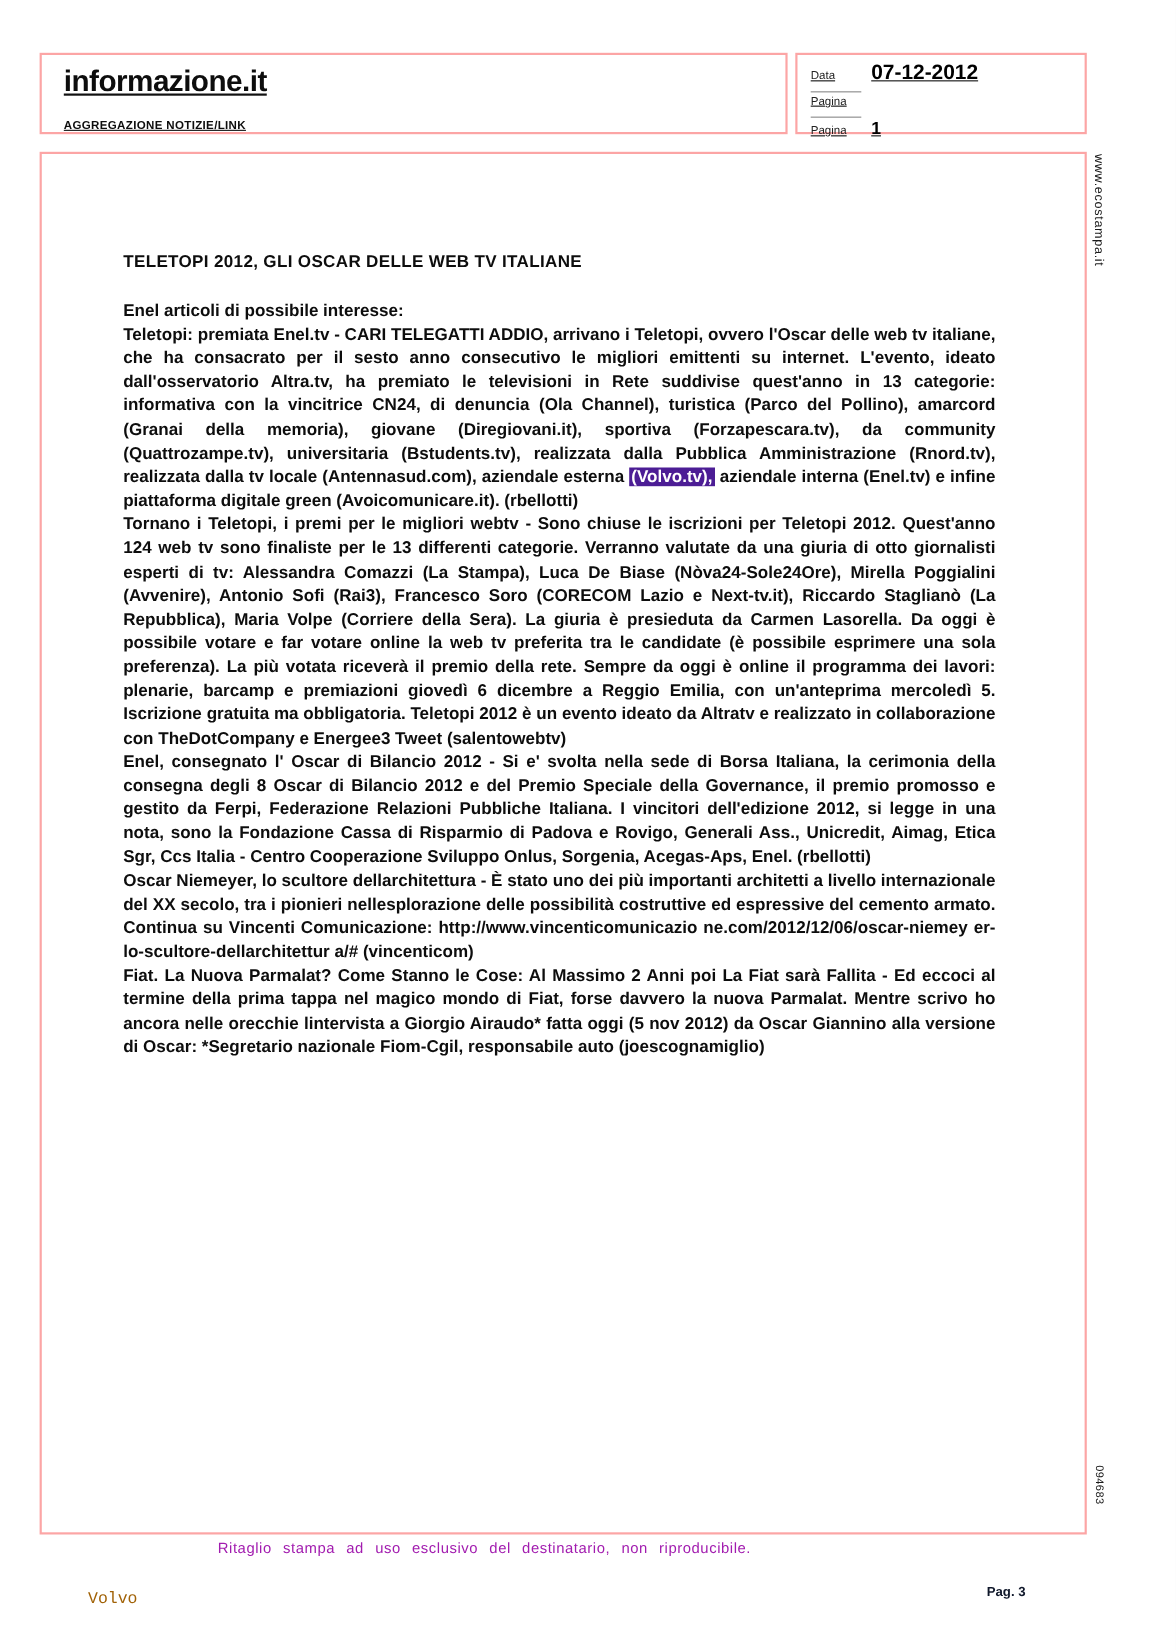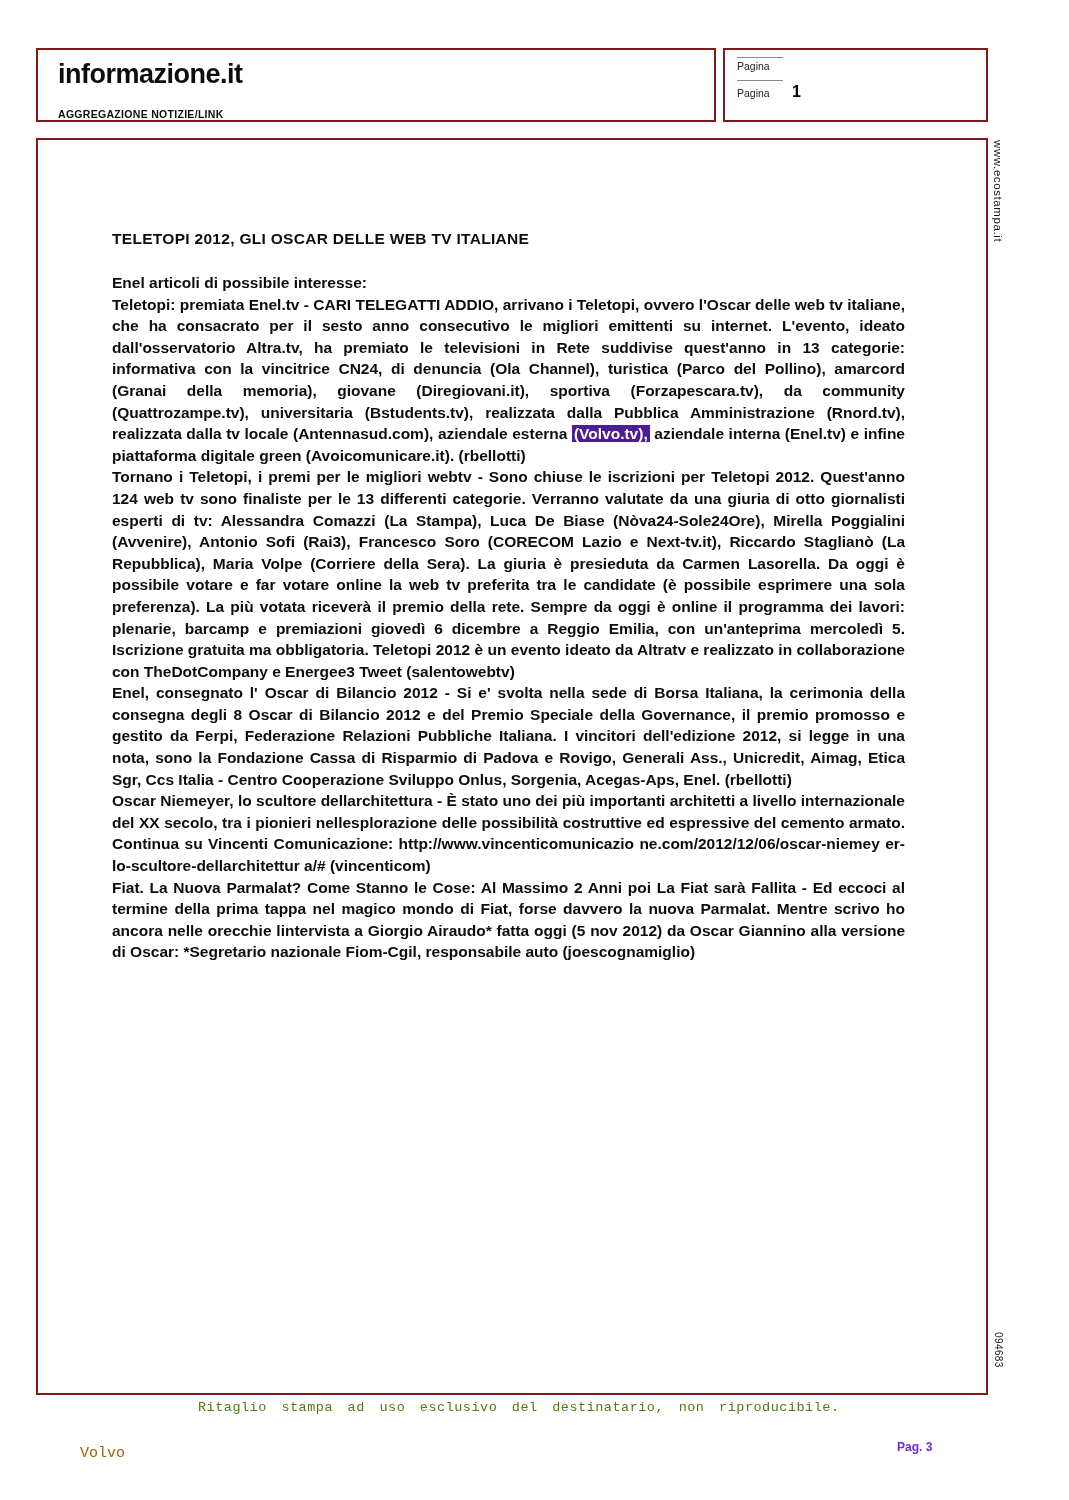--- a/index.html
+++ b/index.html
@@ -2,21 +2,21 @@
 <html><head>
 <meta charset="utf-8">
 <style>
   * { margin:0; padding:0; box-sizing:border-box; }
   html,body { background:#e9e9e9; }
   body { font-family:"Liberation Sans", sans-serif; }
   .page {
     position:relative; width:1069px; height:1500px;
     background:#ffffff; overflow:hidden; color:#111;
   }
-  .box { border:2px solid #7f1d1d; background:#fff; position:absolute; }
+  .box { border:2px solid #fca5a5; background:#fff; position:absolute;text-decoration:underline; }
 
   
   .masthead { left:36px; top:48px; width:680px; height:74px; padding:9px 20px 0 20px; }
   .logo { font-size:27px; font-weight:bold; letter-spacing:-0.5px; color:#0d0d0d; }
   .logo-sub { font-size:10.5px; font-weight:bold; letter-spacing:0.3px; margin-top:18px; color:#0d0d0d; }
 
   
   .metabox { left:723px; top:48px; width:265px; height:74px; padding-top:6px; }
   .meta-row { display:flex; align-items:baseline; padding:0 12px; }
   .meta-row.r1 { height:26px; }
@@ -41,37 +41,41 @@
     writing-mode:vertical-rl; font-size:11.5px; letter-spacing:0.6px; color:#1a1a1a;
   }
   .v-bottom {
     position:absolute; left:993px; top:1332px;
     writing-mode:vertical-rl; font-size:10px; letter-spacing:0.4px; color:#1a1a1a;
   }
 
   
   .ritaglio {
     position:absolute; left:198px; top:1400px;
-    font-family:Liberation Mono, monospace; font-size:13.5px;
-    letter-spacing:0.5px; word-spacing:6px; color:#4d7c0f; white-space:nowrap;
+    font-family:Liberation Sans, sans-serif; font-size:13.5px;
+    letter-spacing:0.5px; word-spacing:6px; color:#a21caf; white-space:nowrap;
   }
   .brand { position:absolute; left:80px; top:1445px; font-size:15px; color:#a16207;font-family:Liberation Mono, monospace; }
-  .pagenum { position:absolute; left:897px; top:1440px; font-size:12px; font-weight:bold; color:#6d28d9; }
+  .pagenum { position:absolute; left:897px; top:1440px; font-size:12px; font-weight:bold; color:#0f172a; }
 </style>
 </head>
 <body>
 
 <div class="page">
 
   <div class="box masthead">
     <div class="logo">informazione.it</div>
     <div class="logo-sub">AGGREGAZIONE NOTIZIE/LINK</div>
   </div>
 
   <div class="box metabox">
+    <div class="meta-row r1">
+      <span class="meta-label">Data</span>
+      <span class="meta-value-lg">07-12-2012</span>
+    </div>
     <div class="meta-sep"></div>
     <div class="meta-row r2">
       <span class="meta-label">Pagina</span>
     </div>
     <div class="meta-sep"></div>
     <div class="meta-row r3">
       <span class="meta-label">Pagina</span>
       <span class="meta-value-md">1</span>
     </div>
   </div>

